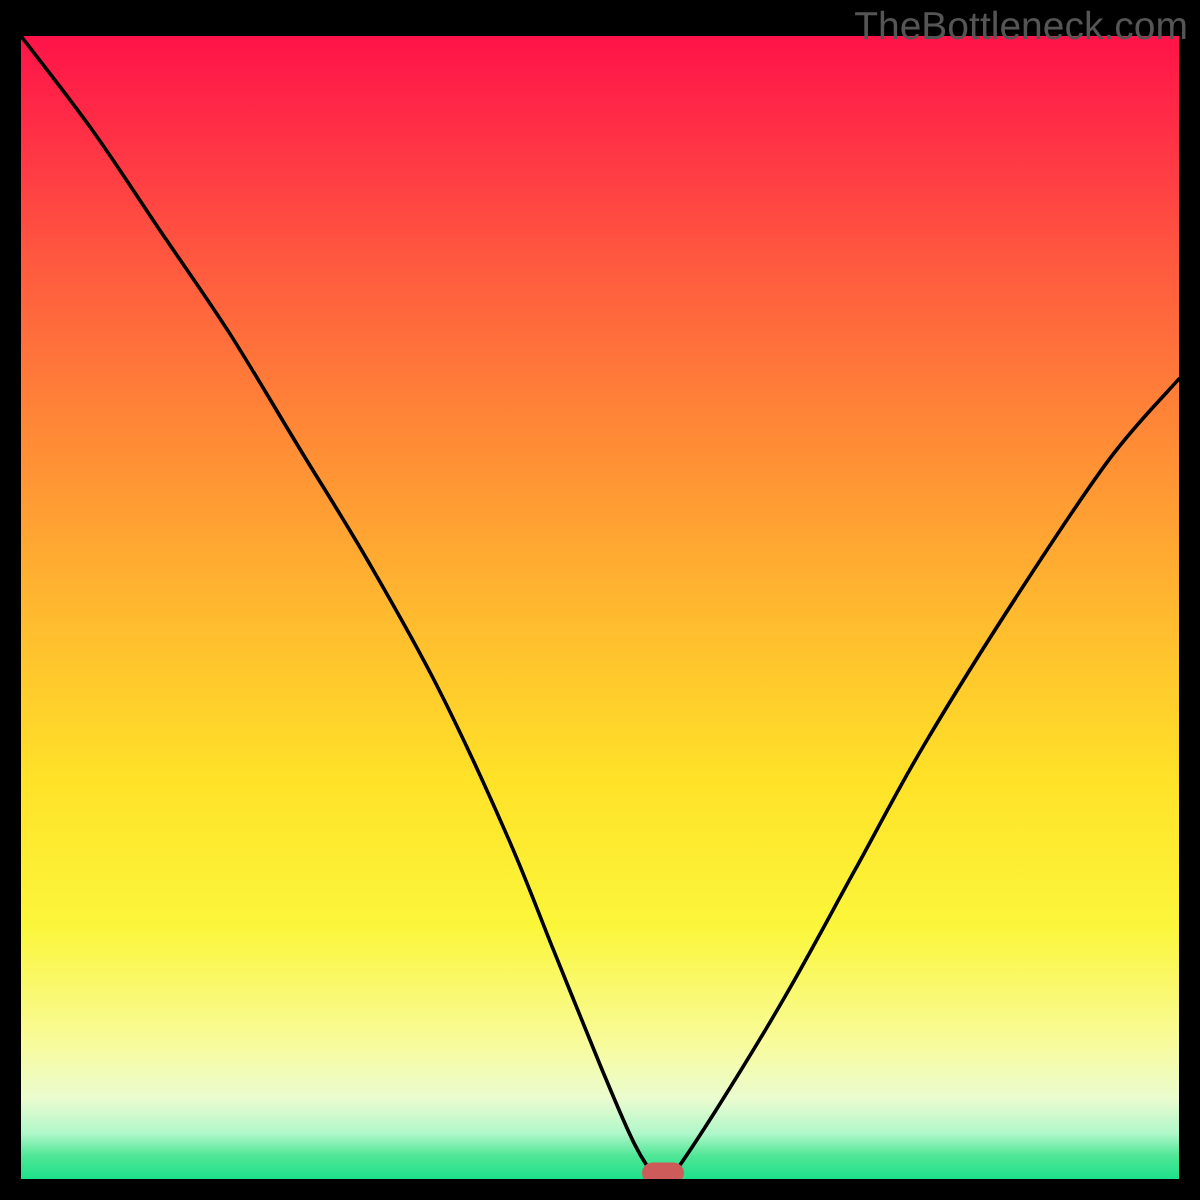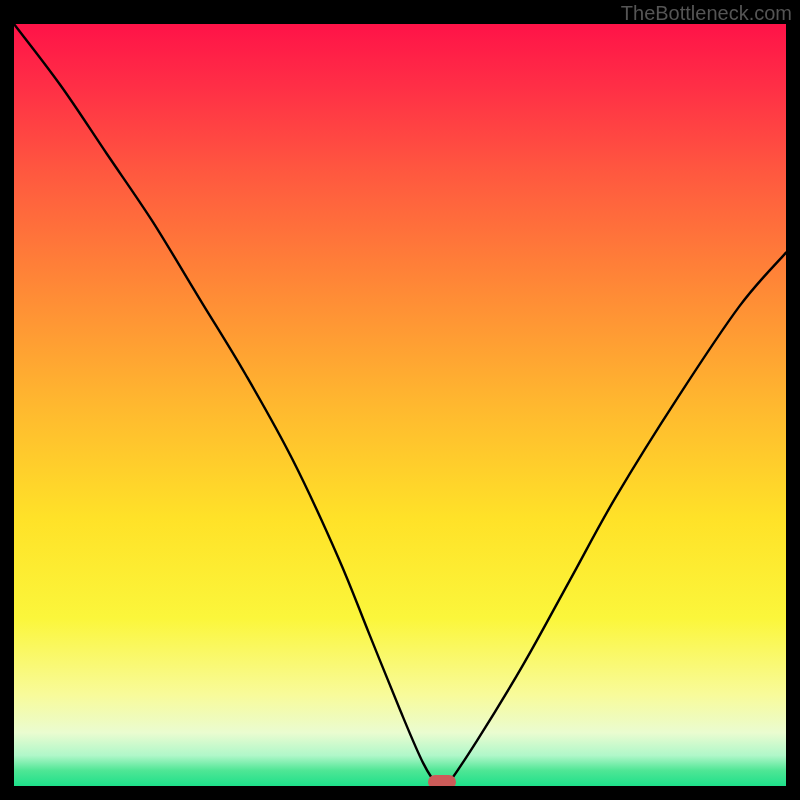--- a/index.html
+++ b/index.html
@@ -9,21 +9,21 @@
     height: 800px;
     background: #000;
     position: relative;
     font-family: Arial, sans-serif;
   }
   .watermark {
     position: absolute;
     top: 2px;
     right: 8px;
     color: #555;
-    font-size: 20px;
+    font-size: 26px;
     font-weight: 500;
     z-index: 10;
   }
   .plot-area {
     position: absolute;
     left: 14px;
     top: 24px;
     width: 772px;
     height: 762px;
     overflow: hidden;

